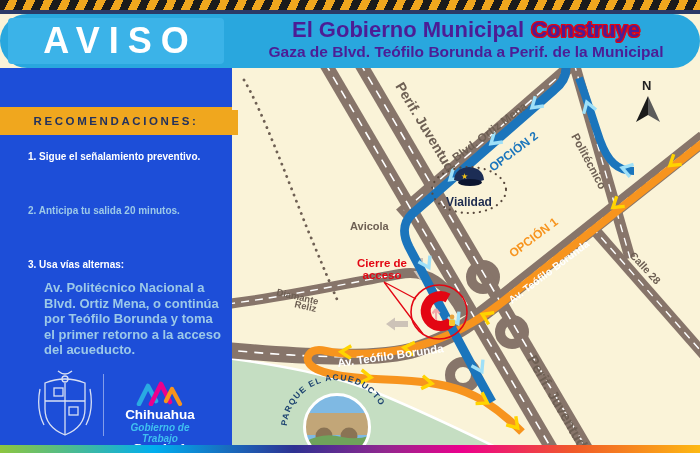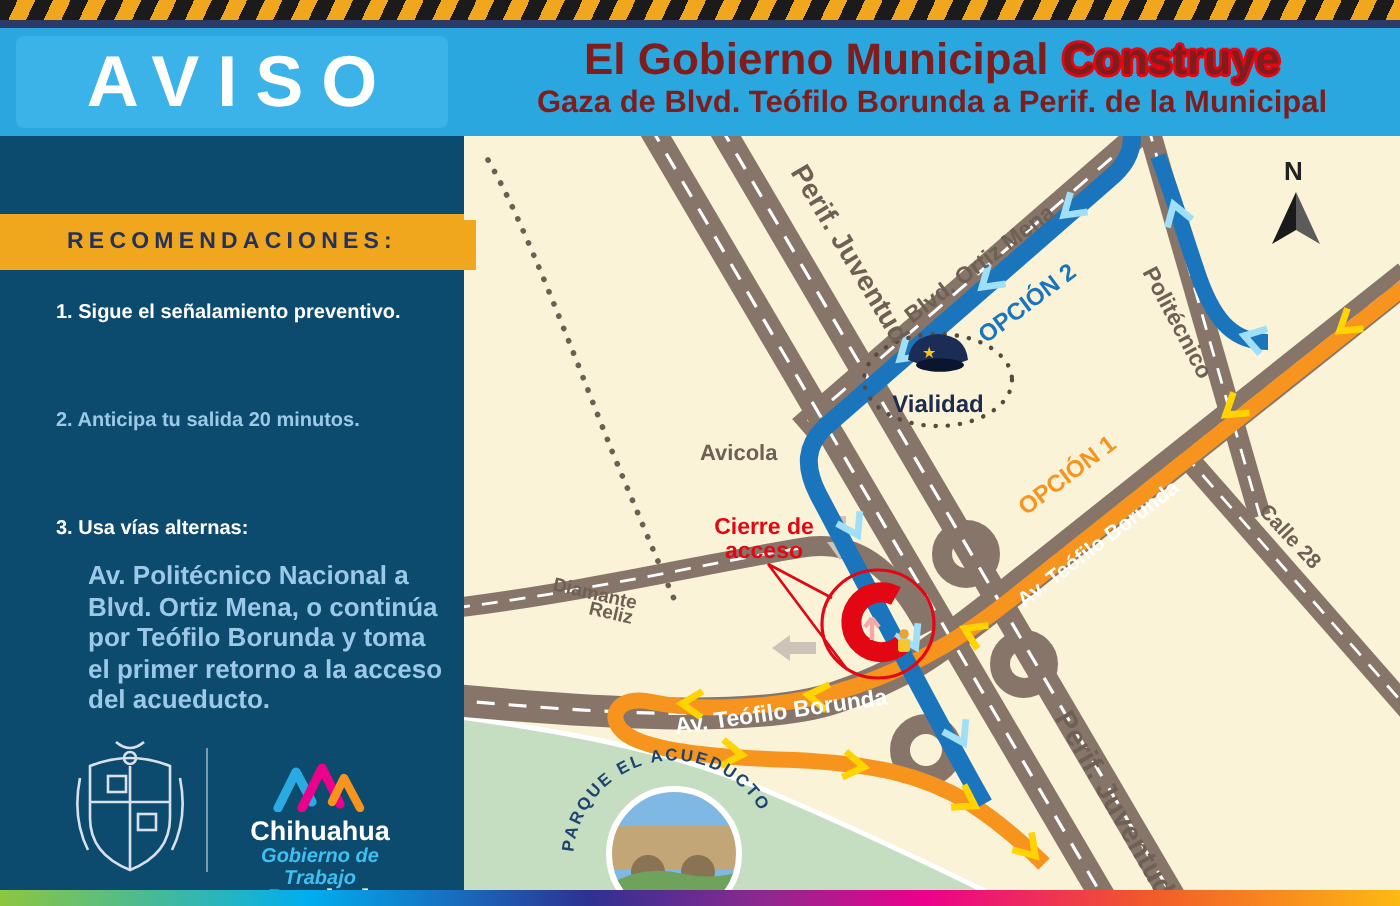--- a/index.html
+++ b/index.html
@@ -2,32 +2,32 @@
 <html><head>
 <meta charset="utf-8">
 <style>
   html,body{margin:0;padding:0;background:#555;}
   .poster{position:relative;width:700px;height:453px;overflow:hidden;
           font-family:"Liberation Sans",sans-serif;background:#FAF3D8;}
   
   .hazard{position:absolute;left:0;top:0;width:700px;height:10px;
           background:repeating-linear-gradient(115deg,#1b1b1b 0 8px,#F0A71E 8px 16px);}
   .navyline{position:absolute;left:0;top:10px;width:700px;height:4px;background:#2B3A67;}
-  .header{position:absolute;left:0;top:14px;width:700px;height:54px;background:#29A7DE;}
+  .header{position:absolute;left:0;top:14px;width:700px;height:54px;background:#29A7DE;border-radius:27px;}
   .aviso-box{position:absolute;left:8px;top:4px;width:216px;height:46px;background:#3BB3E8;
              border-radius:4px;display:flex;align-items:center;justify-content:center;}
   .aviso{font-size:36px;font-weight:800;color:#fff;letter-spacing:9px;padding-left:9px;}
-  .head-right{position:absolute;left:232px;top:0;width:468px;height:54px;text-align:center;color:#7f1d1d;}
+  .head-right{position:absolute;left:232px;top:0;width:468px;height:54px;text-align:center;color:#4c1d95;}
   .title1{font-size:22px;font-weight:800;margin-top:4px;line-height:24px;white-space:nowrap;}
   .title-accent{margin-left:7px;
      text-shadow:-1.4px 0 #E30613,1.4px 0 #E30613,0 -1.4px #E30613,0 1.4px #E30613,
                  -1px -1px #E30613,1px -1px #E30613,-1px 1px #E30613,1px 1px #E30613;}
   .title2{font-size:15.5px;font-weight:700;line-height:20px;white-space:nowrap;}
   
-  .sidebar{position:absolute;left:0;top:68px;width:232px;height:377px;background:#0c4a6e;}
+  .sidebar{position:absolute;left:0;top:68px;width:232px;height:377px;background:#1d4ed8;}
   .rec-banner{position:absolute;left:0;top:39px;width:232px;height:28px;background:#F0A71E;
               display:flex;align-items:center;justify-content:center;}
   .rec-banner span{font-size:11.5px;font-weight:800;letter-spacing:2.6px;color:#23325D;}
   .item{position:absolute;left:28px;width:192px;font-weight:700;font-size:10px;line-height:1.32;}
   .i1{top:82px;color:#fff;}
   .i2{top:136px;color:#9CC9E8;width:178px;}
   .i3t{top:190px;color:#fff;}
   .i3d{position:absolute;left:44px;top:212px;width:178px;color:#9CC9E8;
        font-weight:700;font-size:13px;line-height:1.2;}
   .logo-row{position:absolute;left:0;top:300px;width:232px;height:74px;}

